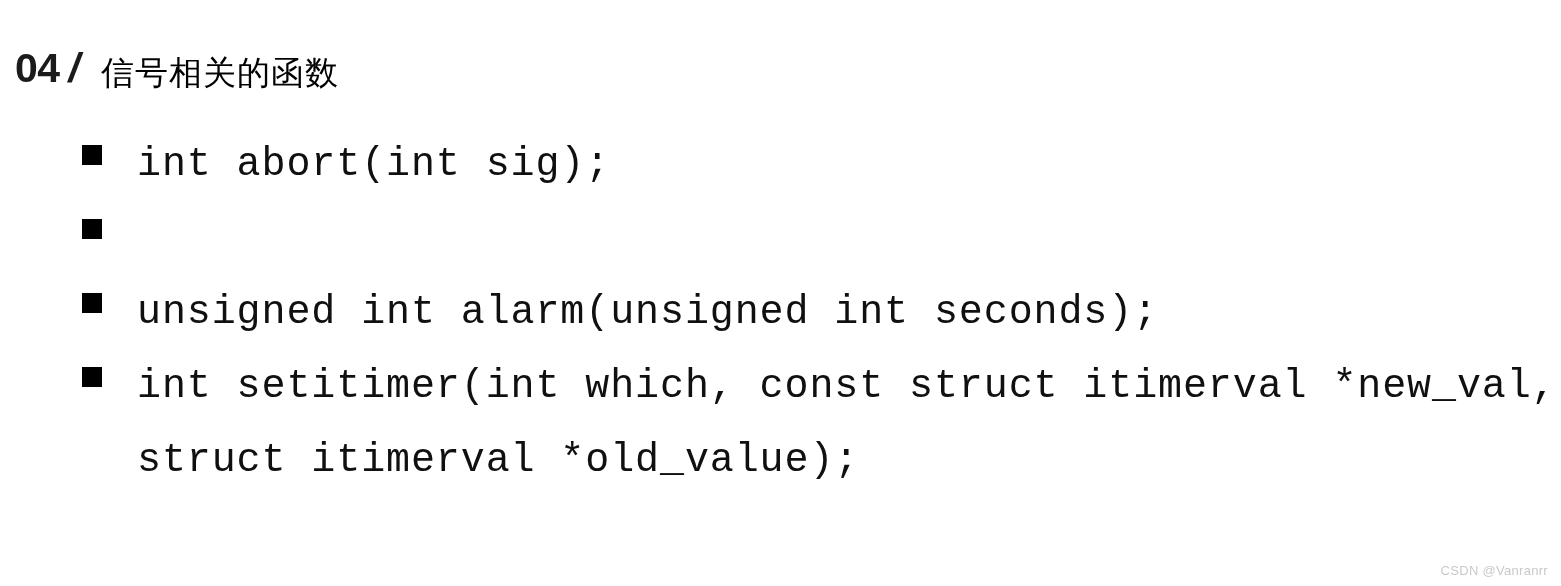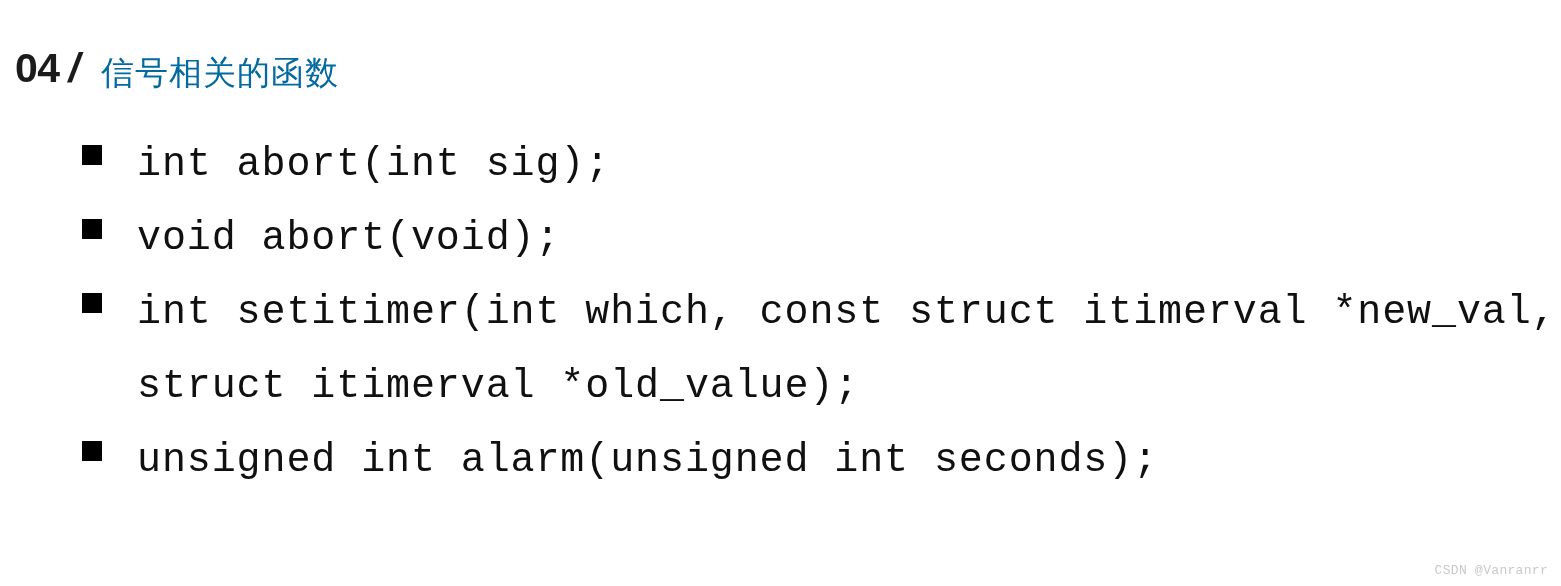--- a/index.html
+++ b/index.html
@@ -46,21 +46,21 @@
     font-weight: bold;
     color: #1b1b1b;
     font-style: italic;
     margin-left: 9px;
     line-height: 1;
   }
   .header-title {
     font-family: "DejaVu Sans", sans-serif;
     font-size: 33px;
     font-weight: 400;
-    color: #0369a1;
+    color: #000000;
     margin-left: 21px;
     letter-spacing: 1px;
     line-height: 1;
   }
 
   
   #code-list {
     position: absolute;
     left: 82px;
     top: 128px;
@@ -90,21 +90,21 @@
   }
   .code-line.continuation {
     display: block;
   }
 
   
   #watermark {
     position: absolute;
     right: 13px;
     bottom: 8px;
-    font-family: Liberation Mono, monospace;
+    font-family: Liberation Sans, sans-serif;
     font-size: 13px;
     color: #c9c9c9;
     letter-spacing: 0.3px;
     white-space: nowrap;
   }
 </style>
 </head>
 <body>
 
 <div id="slide">
@@ -118,31 +118,30 @@
   <div id="code-list">
 
 
     <div class="code-item">
       <span class="bullet-square"></span>
       <span class="code-line">int abort(int sig);</span>
     </div>
 
     <div class="code-item">
       <span class="bullet-square"></span>
-      <span class="code-line">void abort(void);</span>
+    </div>
+
+    <div class="code-item">
+      <span class="bullet-square"></span>
+      <span class="code-line">unsigned int alarm(unsigned int seconds);</span>
     </div>
 
     <div class="code-item">
       <span class="bullet-square"></span>
       <span class="code-line">int setitimer(int which, const struct itimerval *new_val,</span>
       <span class="code-line continuation">struct itimerval *old_value);</span>
-    </div>
-
-    <div class="code-item">
-      <span class="bullet-square"></span>
-      <span class="code-line">unsigned int alarm(unsigned int seconds);</span>
     </div>
 
   </div>
 
   <div id="watermark">CSDN @Vanranrr</div>
 
 </div>
 
 </body></html>

